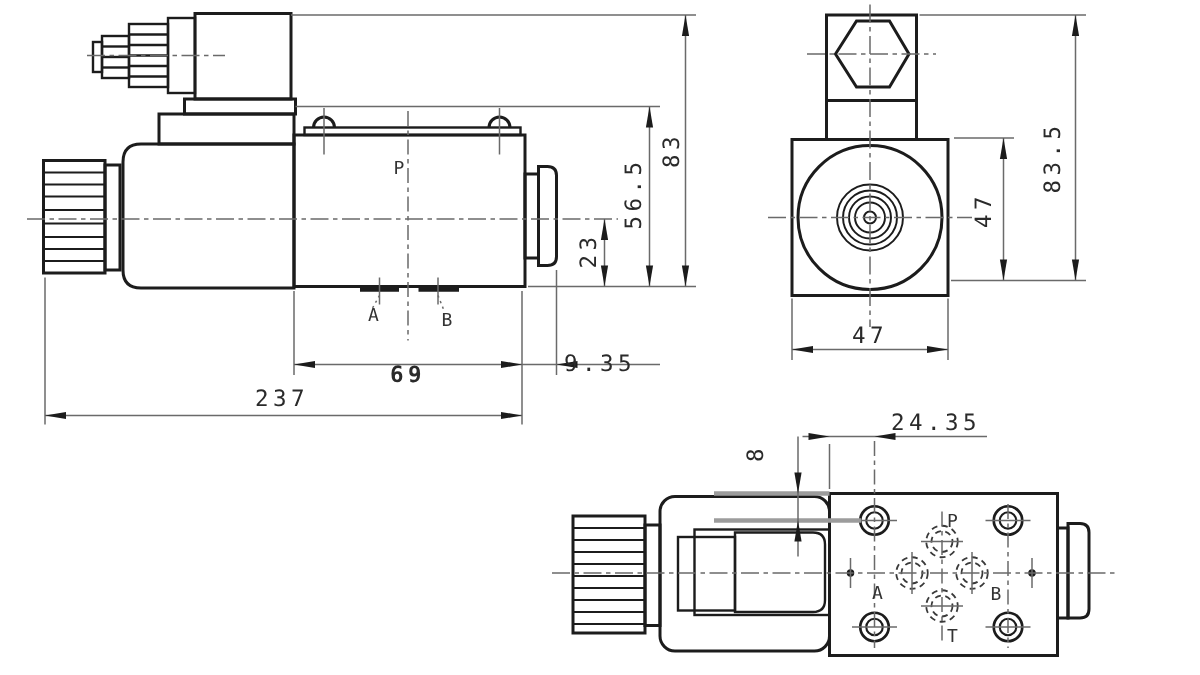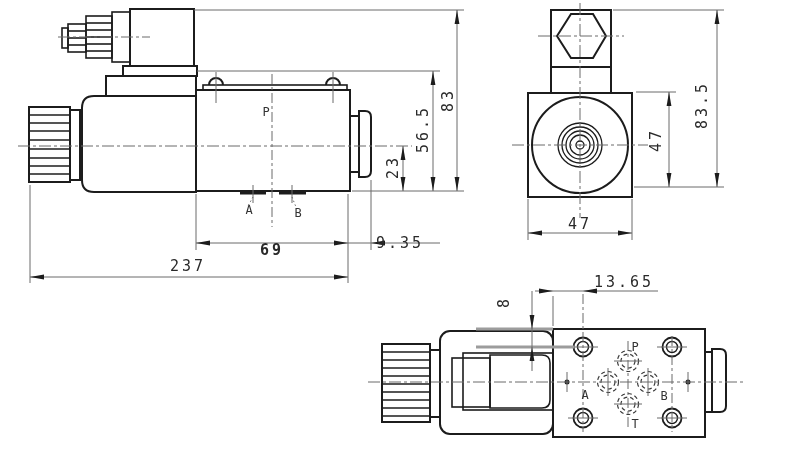--- a/index.html
+++ b/index.html
@@ -249,20 +249,20 @@
 <div class="lbl rot" style="left:423px;top:129px;">56.5</div>
 <div class="lbl rot" style="left:448px;top:100px;">83</div>
 <div class="lbl" style="left:272px;top:250px;font-weight:bold;">69</div>
 <div class="lbl" style="left:400px;top:231px;margin-top:12px;">9.35</div>
 <div class="lbl" style="left:188px;top:266px;">237</div>
 
 <div class="lbl rot" style="left:656px;top:140px;">47</div>
 <div class="lbl rot" style="left:702px;top:105px;">83.5</div>
 <div class="lbl" style="left:580px;top:224px;">47</div>
 
-<div class="lbl" style="left:624px;top:282px;">13.65</div>
+<div class="lbl" style="left:624px;top:282px;">24.35</div>
 <div class="lbl rot" style="left:504px;top:302px;">8</div>
 <div class="lbl port" style="left:635px;top:347px;">P</div>
 <div class="lbl port" style="left:585px;top:395px;">A</div>
 <div class="lbl port" style="left:664px;top:396px;">B</div>
 <div class="lbl port" style="left:635px;top:424px;">T</div>
 
 </div>
 
 </body></html>

